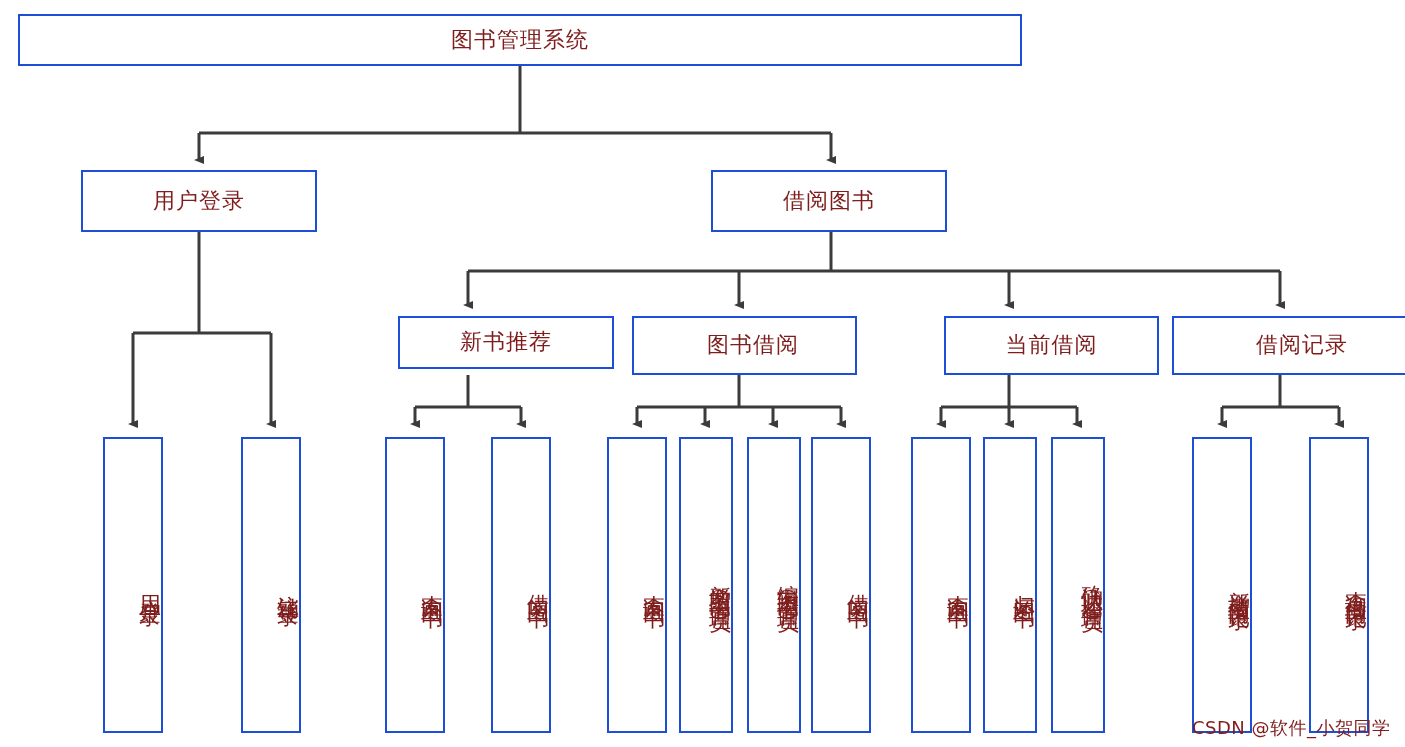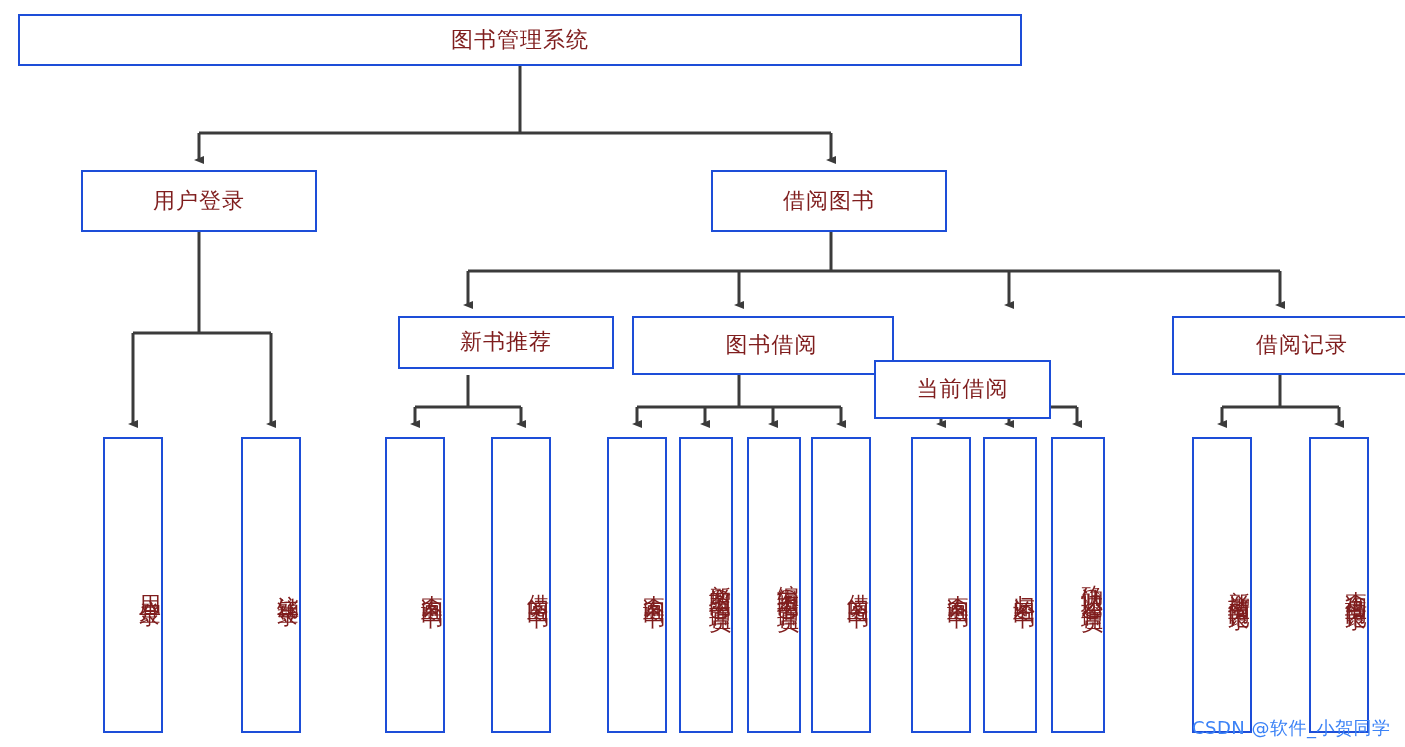--- a/index.html
+++ b/index.html
@@ -55,21 +55,21 @@
   .node-box.vertical.tall-text {
     align-items: flex-start;
   }
   .node-label {
     display: block;
     white-space: pre-wrap;
   }
   .watermark {
     position: absolute;
     font-size: 18px;
-    color: #3b82f6;
+    color: #7f1d1d;
     letter-spacing: 0.5px;
     white-space: nowrap;
     pointer-events: none;
   }
 </style>
 </head>
 <body>
 
 <div id="diagram-root">
 
@@ -131,24 +131,24 @@
   <div class="node-box horizontal" style="left:81px; top:170px; width:236px; height:62px;">
     <span class="node-label">用户登录</span>
   </div>
   <div class="node-box horizontal" style="left:711px; top:170px; width:236px; height:62px;">
     <span class="node-label">借阅图书</span>
   </div>
 
   <div class="node-box horizontal" style="left:362px; top:316px; width:216px; height:53px;margin-left:36px;">
     <span class="node-label">新书推荐</span>
   </div>
-  <div class="node-box horizontal" style="left:632px; top:316px; width:262px; height:59px;padding-left:17px;">
+  <div class="node-box horizontal" style="left:632px; top:316px; width:225px; height:59px;padding-left:17px;">
     <span class="node-label">图书借阅</span>
   </div>
-  <div class="node-box horizontal" style="left:874px; top:316px; width:177px; height:59px;margin-top:44px;">
+  <div class="node-box horizontal" style="left:944px; top:316px; width:215px; height:59px;">
     <span class="node-label">当前借阅</span>
   </div>
   <div class="node-box horizontal" style="left:1172px; top:316px; width:260px; height:59px;">
     <span class="node-label">借阅记录</span>
   </div>
 
   <div class="node-box vertical" style="left:103px; top:437px; width:60px; height:296px;">
     <span class="node-label">用户登录</span>
   </div>
   <div class="node-box vertical" style="left:241px; top:437px; width:60px; height:296px;">

